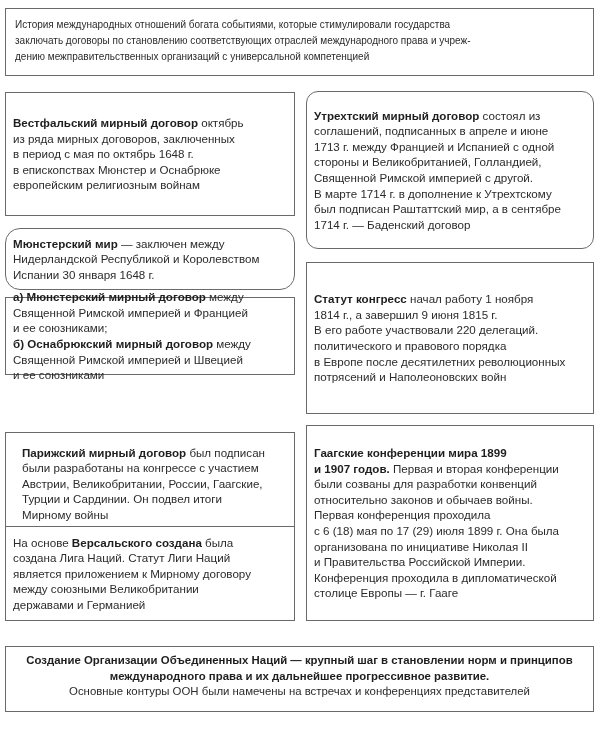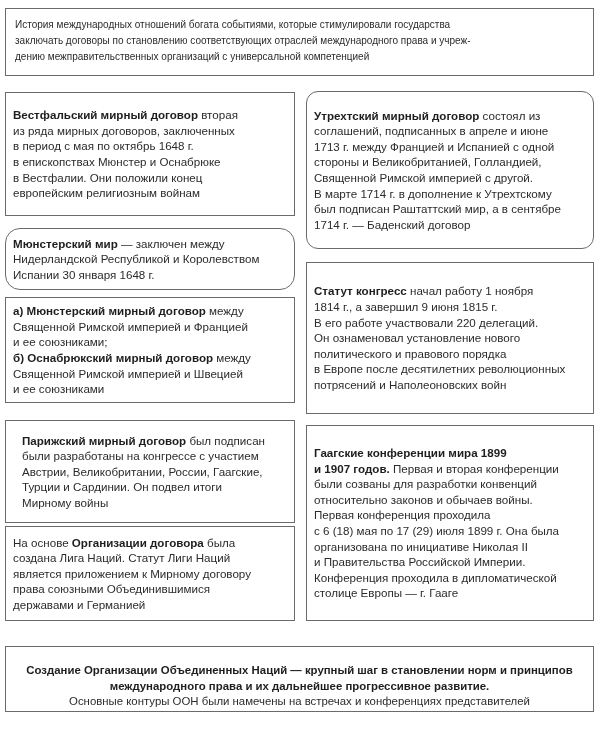--- a/index.html
+++ b/index.html
@@ -5,89 +5,87 @@
   html, body { margin:0; padding:0; background:#ffffff; }
   body { width:600px; height:733px; position:relative; overflow:hidden;
          font-family:"Liberation Sans", "DejaVu Sans", sans-serif; color:#2b2b2b; }
   .box { position:absolute; box-sizing:border-box; border:1.5px solid #6a6a6a;
          background:#ffffff; font-size:11.6px; line-height:15.6px; padding:0 7px; }
   .box b { font-weight:bold; color:#1e1e1e; }
   .intro { left:5px; top:8px; width:589px; height:68px; padding:8px 9px; font-size:10px; line-height:16px; }
   .l { left:5px; width:290px; }
   .r { left:306px; width:288px; }
   .vc { display:flex; flex-direction:column; justify-content:center; }
-  .bottom { left:5px; top:646px; width:589px; height:66px; text-align:center; padding:16px 8px;
+  .bottom { left:5px; top:646px; width:589px; height:66px; text-align:center; padding:6px 8px;
             font-size:11.4px; line-height:15.5px; }
   .line { display:block; white-space:nowrap; }
 </style>
 </head>
 <body>
 
 <div class="box intro">
   <span class="line">История международных отношений богата событиями, которые стимулировали государства</span>
   <span class="line">заключать договоры по становлению соответствующих отраслей международного права и учреж-</span>
   <span class="line">дению межправительственных организаций с универсальной компетенцией</span>
 </div>
 
 <div class="box l vc" style="top:92px;height:124px;">
-  <span class="line"><b>Вестфальский мирный договор</b><span> вторая</span></span>
+  <span class="line"><b>Вестфальский мирный договор</b><span> октябрь</span></span>
   <span class="line">из ряда мирных договоров, заключенных</span>
   <span class="line">в период с мая по октябрь 1648 г.</span>
   <span class="line">в епископствах Мюнстер и Оснабрюке</span>
-  <span class="line">в Вестфалии. Они положили конец</span>
   <span class="line">европейским религиозным войнам</span>
 </div>
 
 <div class="box l vc" style="top:228px;height:62px;border-radius:15px;">
   <span class="line"><b>Мюнстерский мир</b><span> — заключен между</span></span>
   <span class="line">Нидерландской Республикой и Королевством</span>
   <span class="line">Испании 30 января 1648 г.</span>
 </div>
 
-<div class="box l vc" style="top:297px;height:106px;">
+<div class="box l vc" style="top:297px;height:78px;">
   <span class="line"><b>а) Мюнстерский мирный договор</b><span> между</span></span>
   <span class="line">Священной Римской империей и Францией</span>
   <span class="line">и ее союзниками;</span>
   <span class="line"><b>б) Оснабрюкский мирный договор</b><span> между</span></span>
   <span class="line">Священной Римской империей и Швецией</span>
   <span class="line">и ее союзниками</span>
 </div>
 
-<div class="box l vc" style="top:420px;height:103px;padding-left:16px;">
+<div class="box l vc" style="top:432px;height:103px;padding-left:16px;">
   <span class="line"><b>Парижский мирный договор</b><span> был подписан</span></span>
   <span class="line">были разработаны на конгрессе с участием</span>
   <span class="line">Австрии, Великобритании, России, Гаагские,</span>
   <span class="line">Турции и Сардинии. Он подвел итоги</span>
   <span class="line">Мирному войны</span>
 </div>
 
 <div class="box l vc" style="top:526px;height:95px;">
-  <span class="line"><span>На основе </span><b>Организации договора</b><span> была</span></span>
+  <span class="line"><span>На основе </span><b>Версальского создана</b><span> была</span></span>
   <span class="line">создана Лига Наций. Статут Лиги Наций</span>
   <span class="line">является приложением к Мирному договору</span>
-  <span class="line">права союзными Объединившимися</span>
+  <span class="line">между союзными Великобритании</span>
   <span class="line">державами и Германией</span>
 </div>
 
 <div class="box r vc" style="top:91px;height:158px;border-radius:12px;">
   <span class="line"><b>Утрехтский мирный договор</b><span> состоял из</span></span>
   <span class="line">соглашений, подписанных в апреле и июне</span>
   <span class="line">1713 г. между Францией и Испанией с одной</span>
   <span class="line">стороны и Великобританией, Голландией,</span>
   <span class="line">Священной Римской империей с другой.</span>
   <span class="line">В марте 1714 г. в дополнение к Утрехтскому</span>
   <span class="line">был подписан Раштаттский мир, а в сентябре</span>
   <span class="line">1714 г.  — Баденский договор</span>
 </div>
 
 <div class="box r vc" style="top:262px;height:152px;">
   <span class="line"><b>Статут конгресс</b><span> начал работу 1 ноября</span></span>
   <span class="line">1814 г., а завершил 9 июня 1815 г.</span>
   <span class="line">В его работе участвовали 220 делегаций.</span>
-  <span class="line">Он ознаменовал установление нового</span>
   <span class="line">политического и правового порядка</span>
   <span class="line">в Европе после десятилетних революционных</span>
   <span class="line">потрясений и Наполеоновских войн</span>
 </div>
 
 <div class="box r vc" style="top:425px;height:196px;">
   <span class="line"><b>Гаагские конференции мира 1899</b></span>
   <span class="line"><b>и 1907 годов.</b><span> Первая и вторая конференции</span></span>
   <span class="line">были созваны для разработки конвенций</span>
   <span class="line">относительно законов и обычаев войны.</span>

